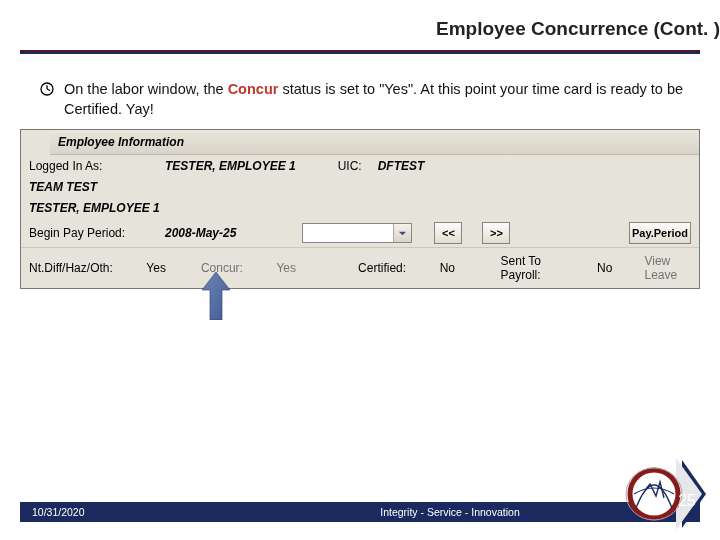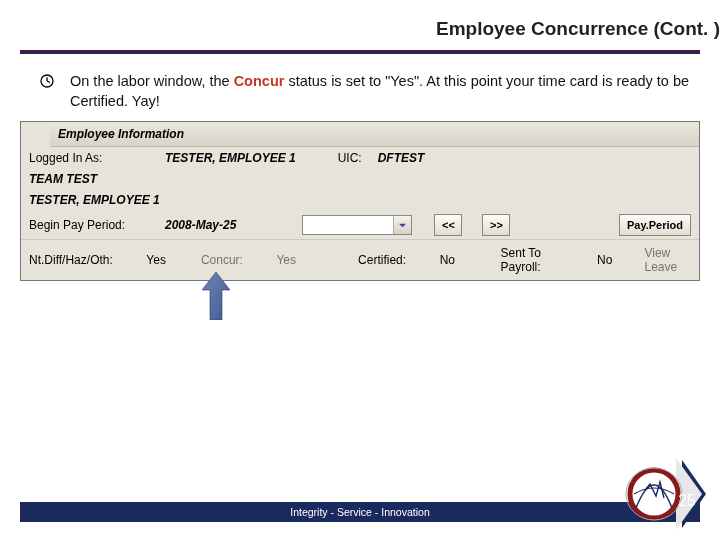--- a/index.html
+++ b/index.html
@@ -24,24 +24,25 @@
     background: #8b0000;
     border-bottom: 3px solid #1a2a5e;
     margin: 0 20px 0 20px;
   }
   .body-area {
     padding: 18px 30px 0 40px;
   }
   .bullet-row {
     display: flex;
     align-items: flex-start;
-    gap: 16px;
+    gap: 10px;
     font-size: 14.5px;
     line-height: 1.35;
     color: #111;
+    margin-top: 8px;
   }
   .bullet-icon {
     flex: 0 0 auto;
     width: 14px;
     height: 14px;
     margin-top: 2px;
   }
   .highlight { color: #c0392b; font-weight: bold; }
   .emp-panel {
     margin: 10px 20px 0 20px;
@@ -94,21 +95,21 @@
     border: 1px solid #8a8576;
     height: 22px;
     display: inline-flex;
     align-items: center;
     justify-content: center;
     font-size: 11px;
     font-weight: bold;
     font-family: Verdana, sans-serif;
   }
   .nav-btn { width: 28px; margin: 0 2px; }
-  .pp-btn { width: 72px; }
+  .pp-btn { width: 62px; }
   .spacer-flex { flex: 1; }
   .arrow-wrap {
     position: absolute;
     left: 202px;
     top: 272px;
   }
   .up-arrow {
     width: 28px;
     height: 48px;
     position: relative;
@@ -233,20 +234,21 @@
           <stop offset="0" stop-color="#6f86b8"></stop>
           <stop offset="1" stop-color="#405a92"></stop>
         </linearGradient>
       </defs>
       <path d="M14 0 L28 18 L20 18 L20 48 L8 48 L8 18 L0 18 Z" fill="url(#ag)" stroke="#2d3e66" stroke-width="0.6"></path>
     </svg>
   </div>
 </div>
 
 <div class="footer-bar">
+  <div class="footer-date">10/31/2020</div>
   <div class="footer-center">Integrity - Service - Innovation</div>
 </div>
 <div class="footer-num">25</div>
 
 <div class="logo-wrap">
   <svg viewBox="0 0 90 80">
     <polygon points="66,6 90,40 66,74" fill="#1a2a5e"></polygon>
     <polygon points="60,4 86,40 60,76" fill="#e7e7ea"></polygon>
     <circle cx="38" cy="40" r="24" fill="#fff" stroke="#8a1a1a" stroke-width="5"></circle>
     <path d="M20 54 Q38 8 56 54" fill="none" stroke="#1a2a5e" stroke-width="1.4"></path>

